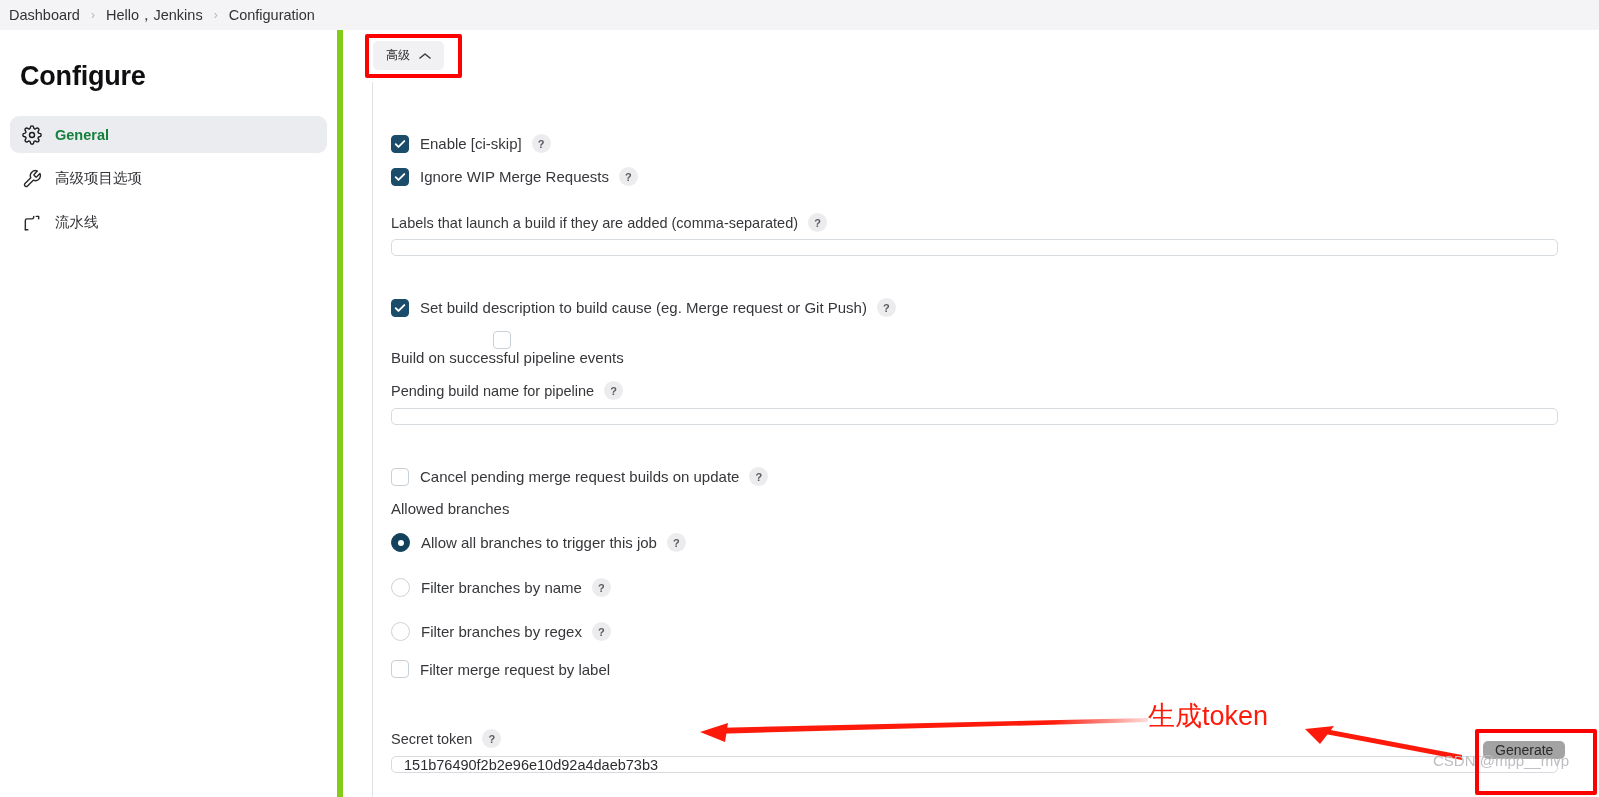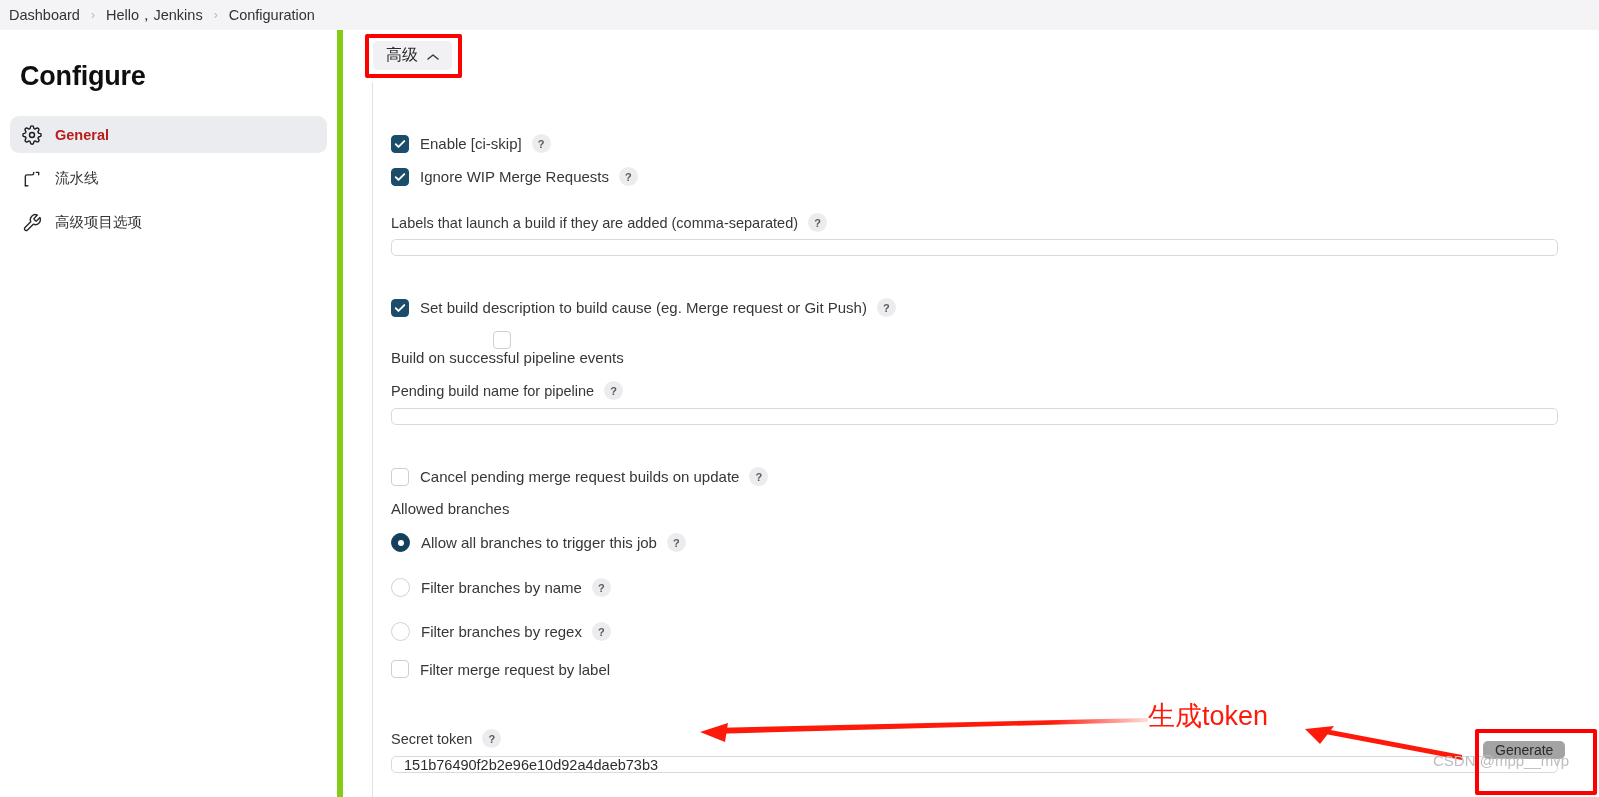--- a/index.html
+++ b/index.html
@@ -55,21 +55,21 @@
     padding: 0 12px;
     border-radius: 9px;
     font-size: 14.5px;
     color: #333338;
     cursor: pointer;
     margin-bottom: 7px;
   }
   .side-item.active {
     background: #ebecef;
     font-weight: bold;
-    color: #b91c1c;
+    color: #15803d;
   }
   .side-item .ico { width: 20px; height: 20px; display:block; flex: 0 0 20px; }
   .side-item .ico svg { display:block; }
 
   
   #main {
     position: absolute; top: 30px; left: 343px;
     width: 1256px; height: 767px;
     background: #ffffff;
   }
@@ -77,21 +77,21 @@
     position: absolute; top: 0px; left: 18px;
     width: 300px; height: 52px;
   }
   #advanced-btn {
     position: absolute; top: 11px; left: 12px;
     height: 29px;
     background: #f1f1f4;
     border: none; border-radius: 5px;
     padding: 0 13px;
     font-family: inherit;
-    font-size: 16px;
+    font-size: 12px;
     color: #2b2b2b;
     display: flex; align-items: center; gap: 9px;
     cursor: pointer;
   }
   #advanced-box {
     position: absolute;
     top: 4px; left: 4px;
     width: 97px; height: 44px;
     border: 4px solid #fd0000;
     border-radius: 2px;
@@ -242,35 +242,35 @@
           <circle cx="12" cy="12" r="3"></circle>
           <path d="M19.4 15a1.65 1.65 0 00.33 1.82l.06.06a2 2 0 11-2.83 2.83l-.06-.06a1.65 1.65 0 00-1.82-.33 1.65 1.65 0 00-1 1.51V21a2 2 0 11-4 0v-.09a1.65 1.65 0 00-1.08-1.51 1.65 1.65 0 00-1.82.33l-.06.06a2 2 0 11-2.83-2.83l.06-.06a1.65 1.65 0 00.33-1.82 1.65 1.65 0 00-1.51-1H3a2 2 0 110-4h.09A1.65 1.65 0 004.6 8.9a1.65 1.65 0 00-.33-1.82l-.06-.06a2 2 0 112.83-2.83l.06.06a1.65 1.65 0 001.82.33H9a1.65 1.65 0 001-1.51V3a2 2 0 114 0v.09a1.65 1.65 0 001 1.51 1.65 1.65 0 001.82-.33l.06-.06a2 2 0 112.83 2.83l-.06.06a1.65 1.65 0 00-.33 1.82V9a1.65 1.65 0 001.51 1H21a2 2 0 110 4h-.09a1.65 1.65 0 00-1.51 1z"></path>
         </svg>
       </span>
       <span>General</span>
     </div>
 
     <div class="side-item">
       <span class="ico">
         <svg width="20" height="20" viewBox="0 0 24 24" fill="none" stroke="#2a2a2e" stroke-width="1.7" stroke-linecap="round" stroke-linejoin="round">
+          <path d="M14.7 6.3a1 1 0 000 1.4l1.6 1.6a1 1 0 001.4 0l3.77-3.77a6 6 0 01-7.94 7.94l-6.91 6.91a2.12 2.12 0 01-3-3l6.91-6.91a6 6 0 017.94-7.94l-3.76 3.76z"></path>
+        </svg>
+      </span>
+      <span>高级项目选项</span>
+    </div>
+
+    <div class="side-item">
+      <span class="ico">
+        <svg width="20" height="20" viewBox="0 0 24 24" fill="none" stroke="#2a2a2e" stroke-width="1.7" stroke-linecap="round" stroke-linejoin="round">
           <path d="M4 20V9a2 2 0 012-2h6a2 2 0 002-2V4"></path>
           <path d="M17 4h3v3"></path>
           <path d="M4 20h3"></path>
         </svg>
       </span>
       <span>流水线</span>
-    </div>
-
-    <div class="side-item">
-      <span class="ico">
-        <svg width="20" height="20" viewBox="0 0 24 24" fill="none" stroke="#2a2a2e" stroke-width="1.7" stroke-linecap="round" stroke-linejoin="round">
-          <path d="M14.7 6.3a1 1 0 000 1.4l1.6 1.6a1 1 0 001.4 0l3.77-3.77a6 6 0 01-7.94 7.94l-6.91 6.91a2.12 2.12 0 01-3-3l6.91-6.91a6 6 0 017.94-7.94l-3.76 3.76z"></path>
-        </svg>
-      </span>
-      <span>高级项目选项</span>
     </div>
 
   </div>
 </div>
 
 <div id="main">
 
   <div id="advanced-wrap">
     <button id="advanced-btn">
       <span>高级</span>

